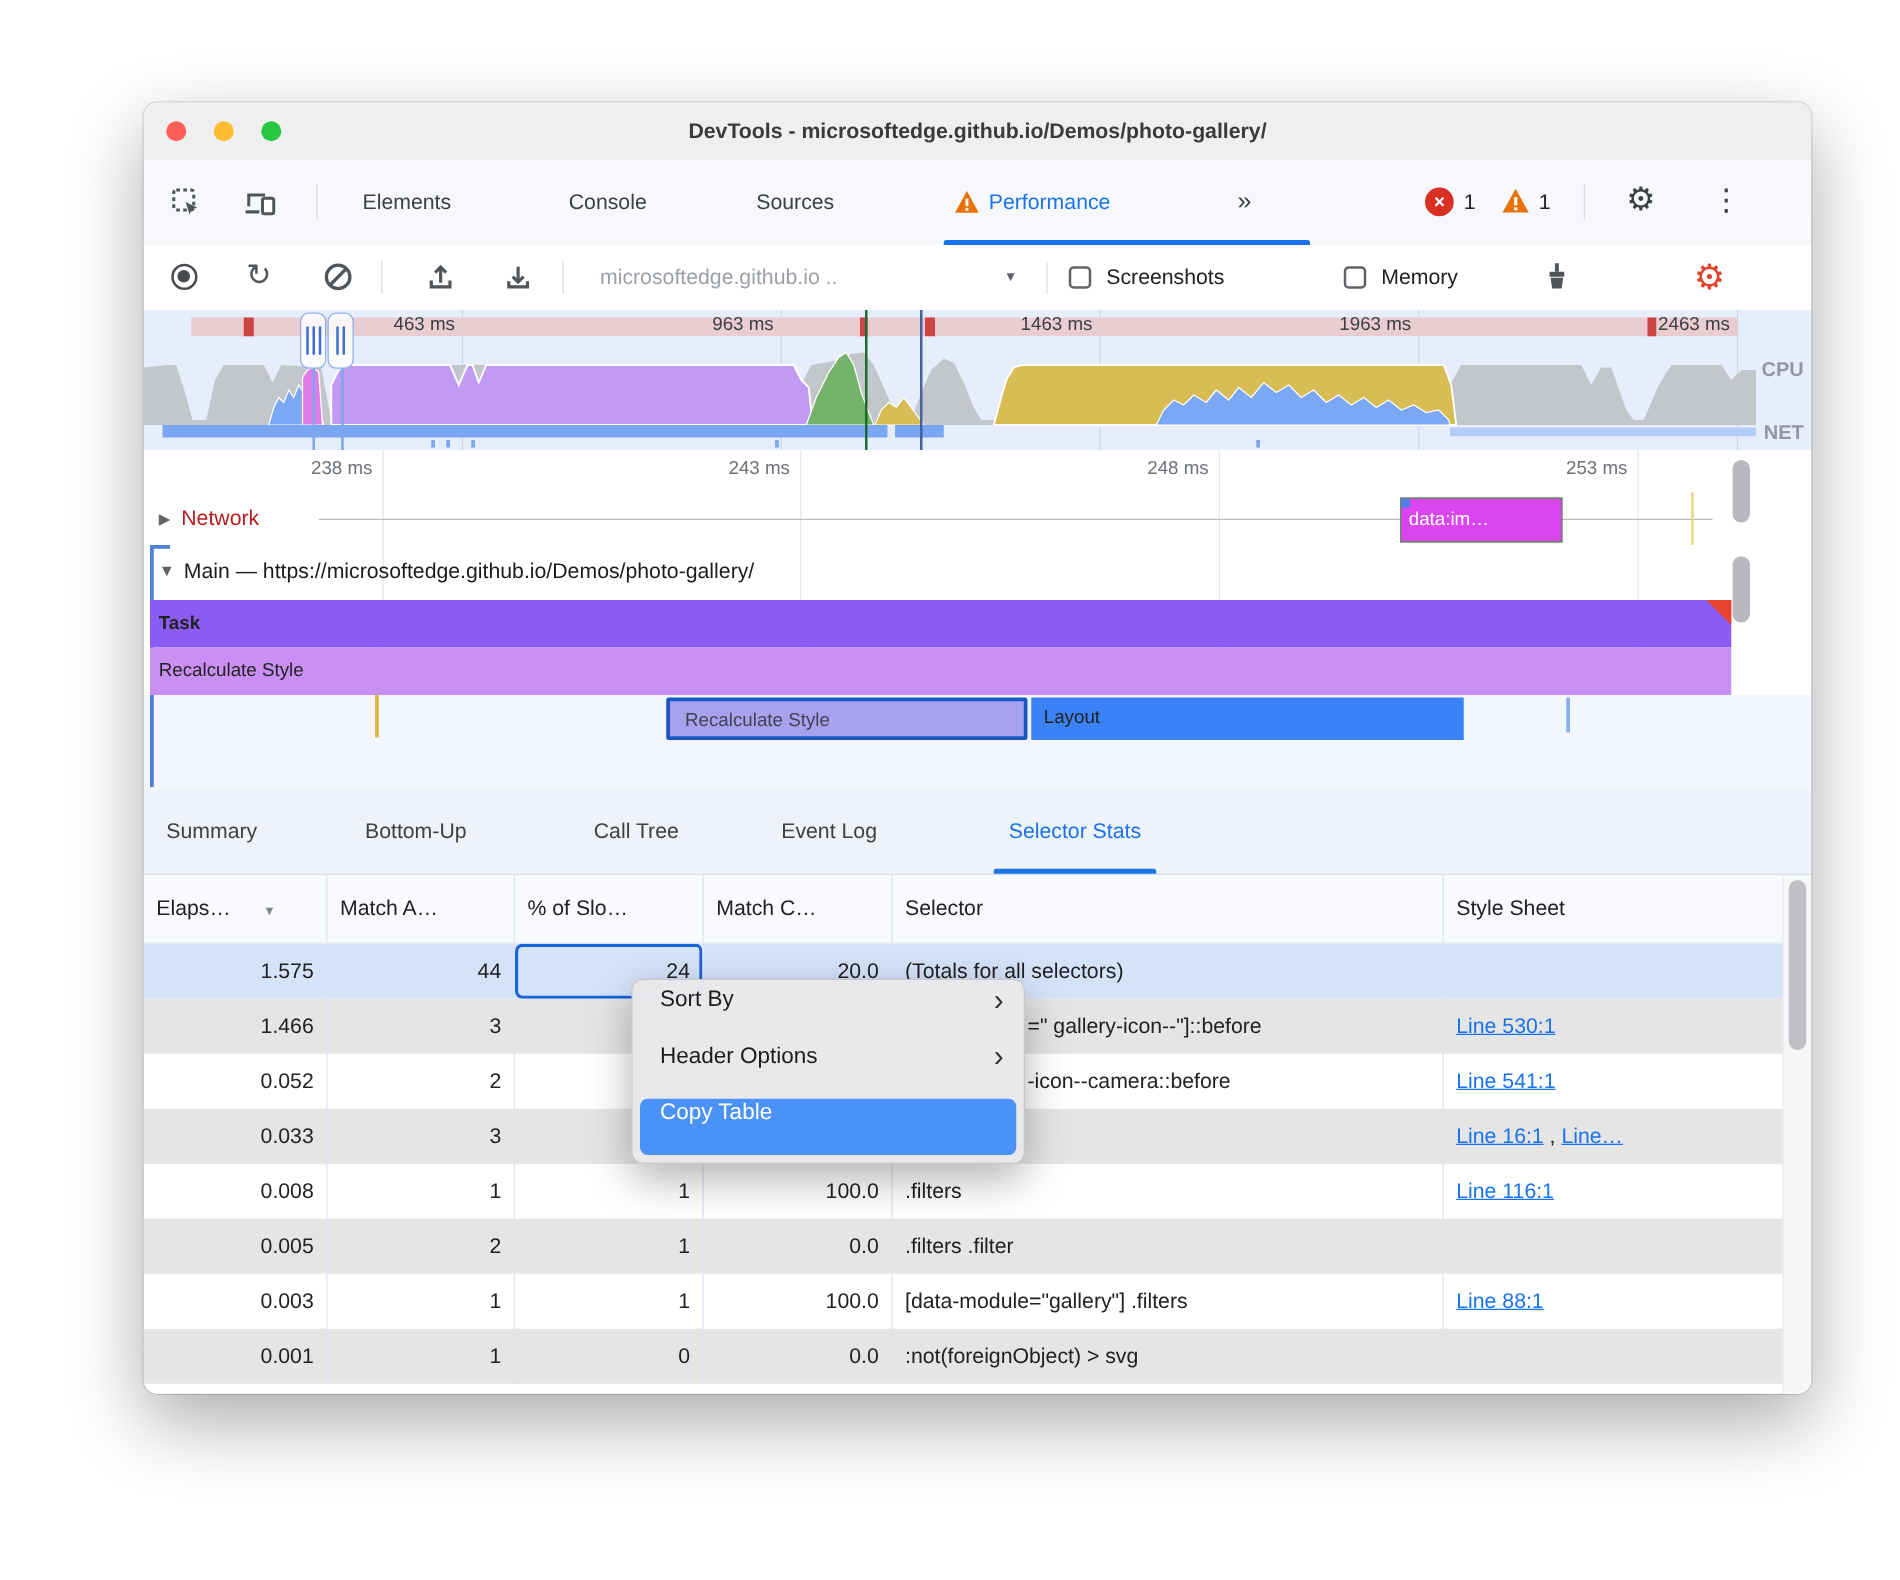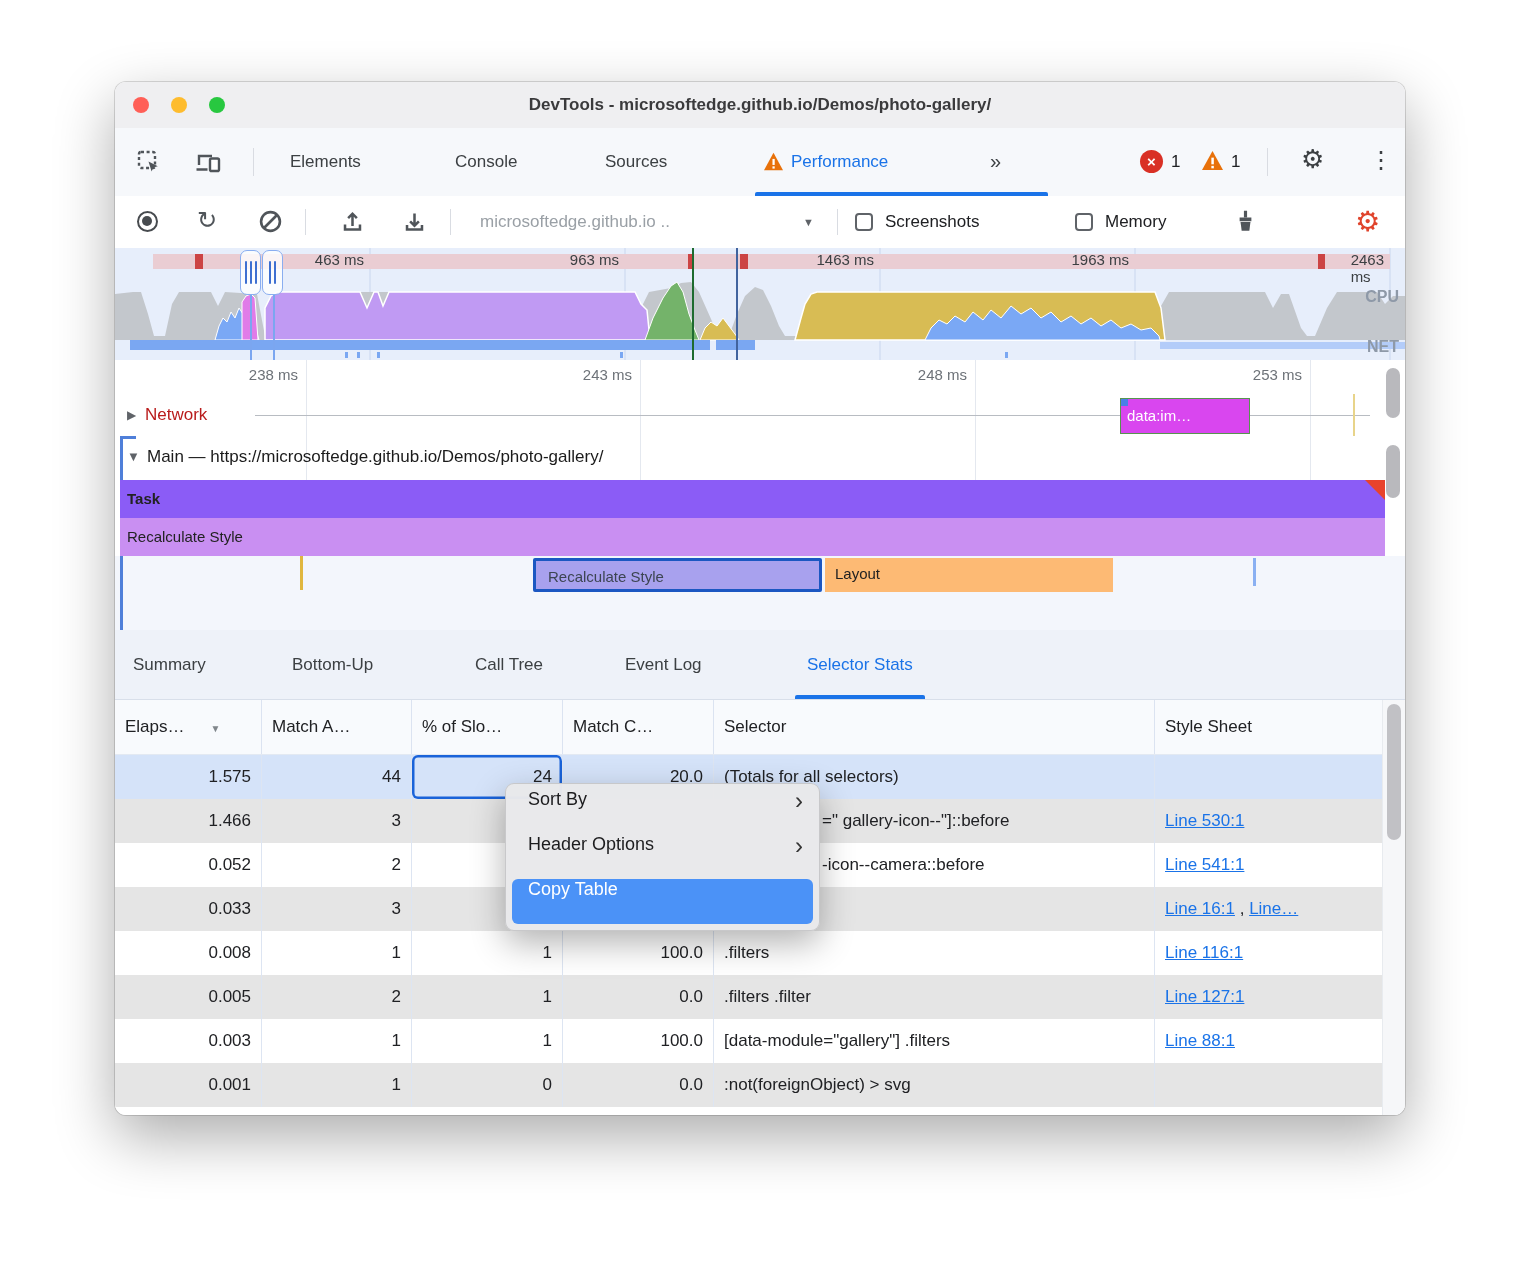--- a/index.html
+++ b/index.html
@@ -1,21 +1,21 @@
 <!DOCTYPE html>
 <html><head>
 <meta charset="utf-8">
 <style>
   html,body{margin:0;padding:0;}
   body{width:1520px;height:1264px;background:#ffffff;position:relative;
        font-family:"Liberation Sans","DejaVu Sans",sans-serif;color:#202124;
        -webkit-font-smoothing:antialiased;}
   .window{position:absolute;left:115px;top:82px;width:1290px;height:1033px;
           border-radius:11px;background:#fff;overflow:hidden;
-          box-shadow:0 22px 60px rgba(0,0,0,.33),0 0 0 1px rgba(0,0,0,.14);}
+          box-shadow:0 22px 60px rgba(0,0,0,.33),0 0 0 1px rgba(0,0,0,.14);padding-left:44px;}
   .abs{position:absolute;}
 
   
   .titlebar{position:absolute;left:0;top:0;right:0;height:46px;background:#efeff1;
             border-bottom:1px solid #d8d8da;}
   .tl{position:absolute;top:15px;width:16px;height:16px;border-radius:50%;}
   .tl.red{left:18px;background:#ff5f57;}
   .tl.yellow{left:56px;background:#febc2e;}
   .tl.green{left:94px;background:#28c840;}
   .title-text{position:absolute;left:0;right:0;top:0;height:46px;line-height:46px;
@@ -74,21 +74,21 @@
   .bar{position:absolute;left:5px;width:1265px;height:38px;font-size:15px;color:#222;
        line-height:38px;padding-left:7px;box-sizing:border-box;overflow:hidden;}
   .bar.task{top:120px;background:#8b5cf6;font-weight:bold;}
   .bar.recalc{top:158px;background:#c98ff2;}
   .task-corner{position:absolute;left:1250px;top:120px;width:0;height:0;
                border-top:20px solid #e8432c;border-left:20px solid transparent;}
   .event{position:absolute;top:198px;height:34px;font-size:15px;line-height:32px;
          box-sizing:border-box;overflow:hidden;white-space:nowrap;}
   .event.selected{left:418px;width:289px;background:#a8a1ee;border:3px solid #1b57c2;
                   border-radius:2px;color:#3c4552;padding-left:12px;}
-  .event.layout{left:710px;width:288px;background:#fdba74;color:#222;padding-left:10px;}
+  .event.layout{left:710px;width:346px;background:#3b82f6;color:#222;padding-left:10px;}
   .tick{position:absolute;width:3px;}
   .scroll-thumb{position:absolute;left:1271px;width:14px;border-radius:7px;background:#b9b9bd;}
 
   
   .bottombar{position:absolute;left:0;top:548px;right:0;height:70px;background:#eef2f9;
              border-bottom:1px solid #d8dfea;box-sizing:border-box;}
   .btab{position:absolute;top:0;height:69px;line-height:69px;font-size:17px;color:#3c4043;}
   .btab.active{color:#1a73e8;}
   .btab-underline{position:absolute;bottom:0;left:-12px;right:-12px;height:4px;background:#1a73e8;border-radius:2px 2px 0 0;}
 
@@ -388,21 +388,20 @@
           <div class="cell num c3">100.0</div>
           <div class="cell txt c4">.filters</div>
           <div class="cell txt c5" style="border-right: none;"><span class="link">Line 116:1</span></div>
         </div>
         <div class="trow stripe">
           <div class="cell num c0">0.005</div>
           <div class="cell num c1">2</div>
           <div class="cell num c2">1</div>
           <div class="cell num c3">0.0</div>
           <div class="cell txt c4">.filters .filter</div>
-          <div class="cell txt c5" style="border-right: none;"><span class="link">Line 127:1</span></div>
         </div>
         <div class="trow">
           <div class="cell num c0">0.003</div>
           <div class="cell num c1">1</div>
           <div class="cell num c2">1</div>
           <div class="cell num c3">100.0</div>
           <div class="cell txt c4">[data-module="gallery"] .filters</div>
           <div class="cell txt c5" style="border-right: none;"><span class="link">Line 88:1</span></div>
         </div>
         <div class="trow stripe">

